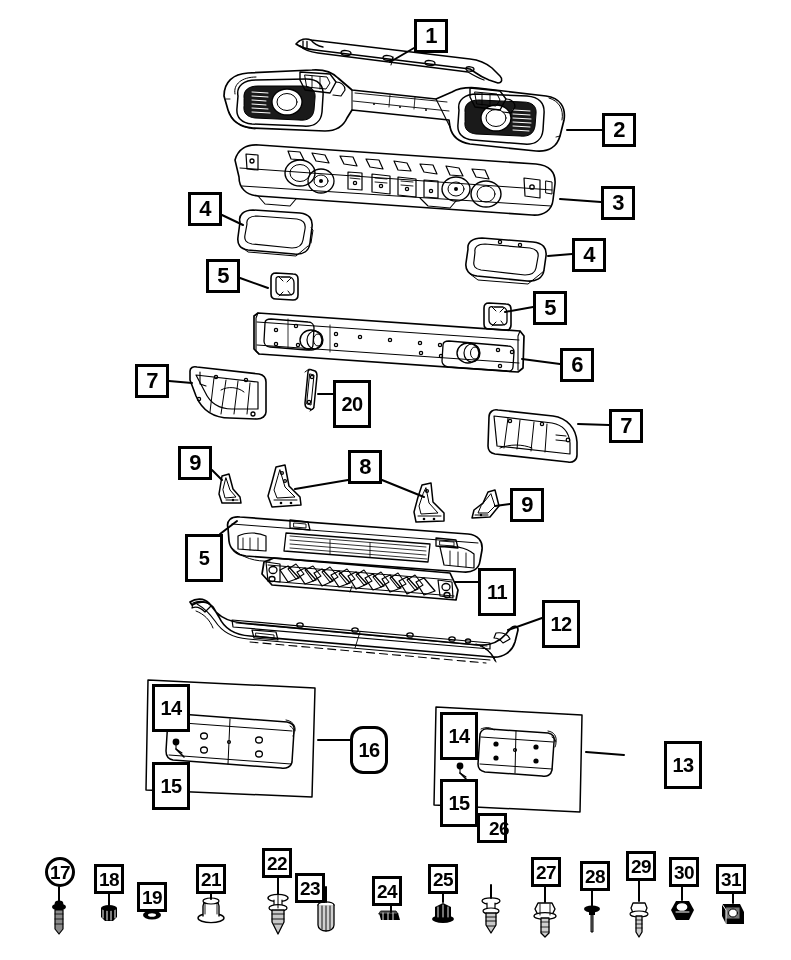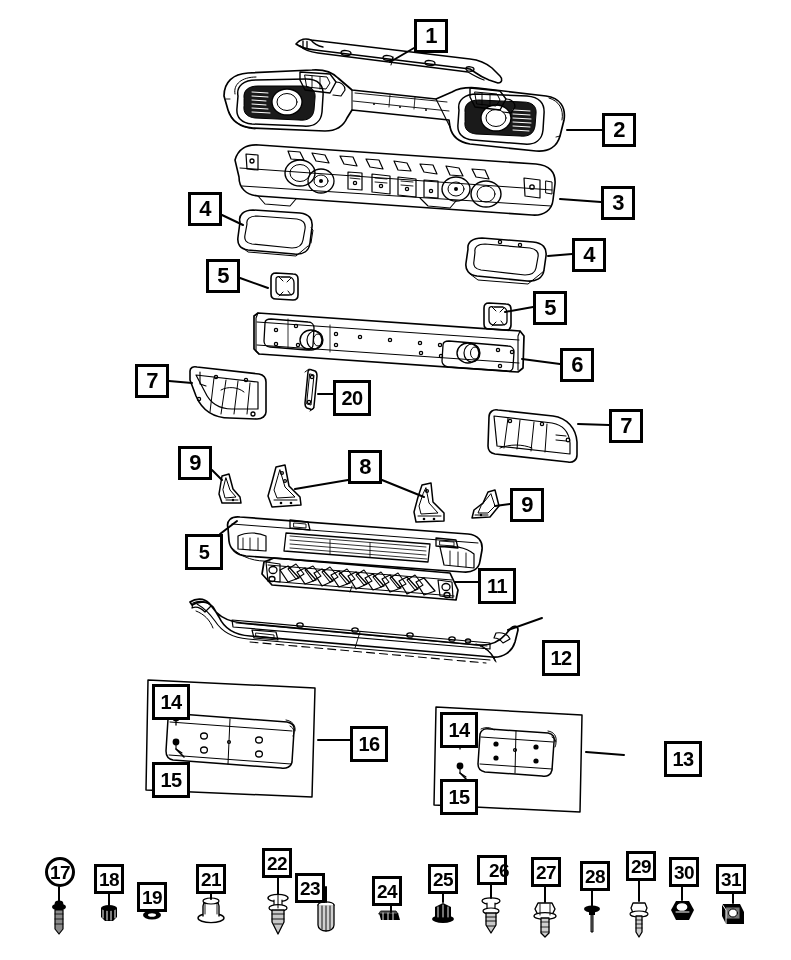--- a/index.html
+++ b/index.html
@@ -21,21 +21,21 @@
     display:flex;align-items:center;justify-content:center;
     font-family:"Liberation Sans", sans-serif;
     font-weight:bold;
     color:#000;
     line-height:1;
     z-index:40;
     letter-spacing:-0.5px;
   }
   .c-lg{width:34px;height:34px;font-size:22px;}
   .c-sm{width:30px;height:30px;font-size:19px;}
-  .c-w{width:38px;height:36px;font-size:20px;}
+  .c-w{width:38px;height:48px;font-size:20px;}
 </style>
 </head>
 <body>
 
 <div id="sheet">
 
   <svg id="art" viewBox="0 0 791 960" xmlns="http://www.w3.org/2000/svg">
     <rect x="0" y="0" width="791" height="960" fill="#ffffff"></rect>
 
     <g fill="none" stroke="#000000" stroke-width="1.3" stroke-linejoin="round" stroke-linecap="round">
@@ -593,36 +593,36 @@
   <div class="callout c-lg" style="left:533px;top:291px;">5</div>
   <div class="callout c-lg" style="left:560px;top:348px;">6</div>
   <div class="callout c-lg" style="left:135px;top:364px;">7</div>
   <div class="callout c-lg" style="left:609px;top:409px;">7</div>
   <div class="callout c-w" style="left:333px;top:380px;">20</div>
   <div class="callout c-lg" style="left:178px;top:446px;">9</div>
   <div class="callout c-lg" style="left:348px;top:450px;">8</div>
   <div class="callout c-lg" style="left:510px;top:488px;">9</div>
   <div class="callout c-w" style="left:185px;top:534px;">5</div>
   <div class="callout c-w" style="left:478px;top:568px;">11</div>
-  <div class="callout c-w" style="left:542px;top:600px;margin-top:40px;">12</div>
+  <div class="callout c-w" style="left:542px;top:600px;">12</div>
   <div class="callout c-w" style="left:152px;top:684px;">14</div>
   <div class="callout c-w" style="left:152px;top:762px;">15</div>
-  <div class="callout c-w" style="left:350px;top:726px;">16</div>
+  <div class="callout c-w" style="left:350px;top:726px;border-radius:13px;">16</div>
   <div class="callout c-w" style="left:440px;top:712px;">14</div>
   <div class="callout c-w" style="left:440px;top:779px;">15</div>
   <div class="callout c-w" style="left:624px;top:741px;margin-left:40px;">13</div>
 
   <div class="callout c-sm" style="left:45px;top:857px;border-radius:15px;">17</div>
   <div class="callout c-sm" style="left:94px;top:864px;">18</div>
   <div class="callout c-sm" style="left:137px;top:870px;margin-top:12px;">19</div>
   <div class="callout c-sm" style="left:196px;top:864px;">21</div>
   <div class="callout c-sm" style="left:262px;top:848px;">22</div>
   <div class="callout c-sm" style="left:295px;top:857px;margin-top:16px;">23</div>
   <div class="callout c-sm" style="left:372px;top:868px;margin-top:8px;">24</div>
   <div class="callout c-sm" style="left:428px;top:864px;">25</div>
-  <div class="callout c-sm" style="left:477px;top:855px;padding-left:14px;">26</div>
+  <div class="callout c-sm" style="left:477px;top:813px;padding-left:14px;">26</div>
   <div class="callout c-sm" style="left:531px;top:857px;">27</div>
   <div class="callout c-sm" style="left:580px;top:861px;">28</div>
   <div class="callout c-sm" style="left:626px;top:851px;">29</div>
   <div class="callout c-sm" style="left:669px;top:857px;">30</div>
   <div class="callout c-sm" style="left:716px;top:864px;">31</div>
 
 </div>
 
 </body></html>

